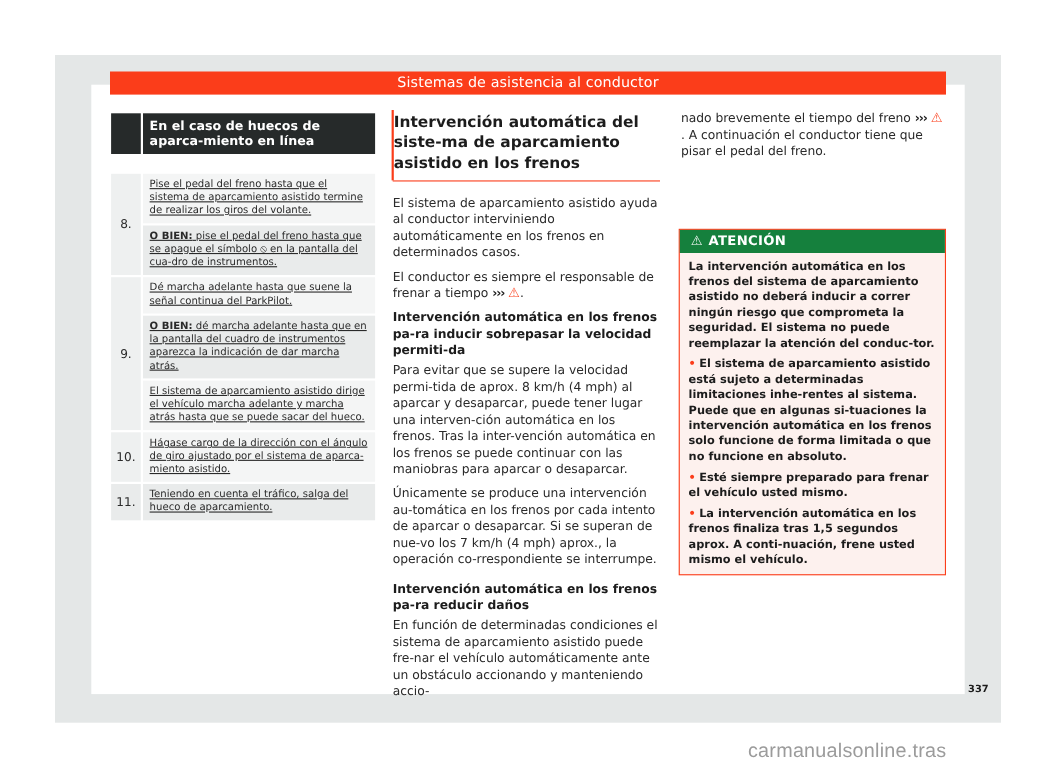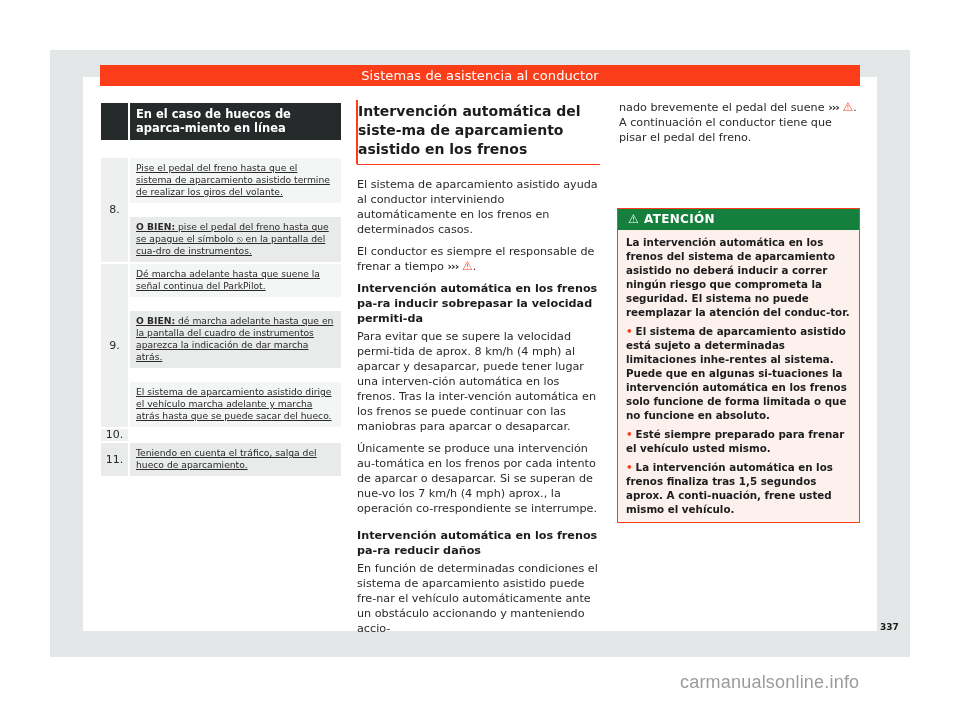--- a/index.html
+++ b/index.html
@@ -15,21 +15,21 @@
     .tbl { position: absolute; left: 101px; top: 103px; width: 240px; font-size: 9.2px; line-height: 12px; color: #2a2a2a; }
     .tbl-head { display: flex; height: 37px; margin-bottom: 18px; }
     .tbl-head .num { width: 27px; background: #262a2a; margin-right: 2px; }
     .tbl-head .title { flex: 1; background: #262a2a; color: #ffffff; font-size: 11.5px; line-height: 14px; font-weight: bold; padding: 4px 6px; }
     .tbl-row { display: flex; margin-bottom: 2px; }
     .tbl-row .num { width: 27px; margin-right: 2px; background: #eef0f0; display: flex; align-items: center; justify-content: center; font-size: 11px; }
     .tbl-row .cells { flex: 1; display: flex; flex-direction: column; text-decoration: underline; }
     .cell { padding: 4px 6px 5px 6px; }
     .cell.light { background: #f4f5f5; }
     .cell.gray { background: #e9ebeb; }
-    .cell + .cell { margin-top: 14px; }
+    .cell + .cell { margin-top: 2px; }
     .cell b { font-weight: bold; }
 
     
     .mid { position: absolute; left: 357px; top: 100px; width: 243px; font-size: 11.2px; line-height: 15px; color: #2a2a2a; }
     .sec-title { border-left: 2px solid #fb3d1a; padding-top: 2px; padding-bottom: 5px; font-size: 14px; line-height: 19px; font-weight: bold; color: #1c1c1c; margin-left: -1px; }
     .sec-title-rule { height: 1px; background: #fb3d1a; margin-left: 0; width: 243px; margin-bottom: 12px; }
     .p { margin-bottom: 7px; }
     .sub { font-weight: bold; margin-top: 6px; margin-bottom: 3px; color: #1c1c1c; }
     .warn-ref { color: #1c1c1c; font-weight: bold; letter-spacing: -1px; }
     .tri { display: inline-block; color: #fb3d1a; font-size: 12px; line-height: 12px; }
@@ -73,20 +73,21 @@
     <div class="cells">
       <div class="cell light"><span>Dé marcha adelante hasta que suene la señal continua del ParkPilot.</span></div>
       <div class="cell gray"><b>O BIEN:</b><span> dé marcha adelante hasta que en la pantalla del cuadro de instrumentos aparezca la indicación de dar marcha atrás.</span></div>
       <div class="cell light"><span>El sistema de aparcamiento asistido dirige el vehículo marcha adelante y marcha atrás hasta que se puede sacar del hueco.</span></div>
     </div>
   </div>
 
   <div class="tbl-row">
     <div class="num">10.</div>
     <div class="cells">
+      <div class="cell light"><span>Hágase cargo de la dirección con el ángulo de giro ajustado por el sistema de aparca-miento asistido.</span></div>
     </div>
   </div>
 
   <div class="tbl-row">
     <div class="num" style="background:#e9ebeb">11.</div>
     <div class="cells">
       <div class="cell gray"><span>Teniendo en cuenta el tráfico, salga del hueco de aparcamiento.</span></div>
     </div>
   </div>
 </div>
@@ -97,29 +98,29 @@
   <div class="p">El sistema de aparcamiento asistido ayuda al conductor interviniendo automáticamente en los frenos en determinados casos.</div>
   <div class="p"><span>El conductor es siempre el responsable de frenar a tiempo </span><span class="warn-ref">›››</span> <span class="tri">⚠</span><span>.</span></div>
   <div class="sub">Intervención automática en los frenos pa-ra inducir sobrepasar la velocidad permiti-da</div>
   <div class="p">Para evitar que se supere la velocidad permi-tida de aprox. 8 km/h (4 mph) al aparcar y desaparcar, puede tener lugar una interven-ción automática en los frenos. Tras la inter-vención automática en los frenos se puede continuar con las maniobras para aparcar o desaparcar.</div>
   <div class="p">Únicamente se produce una intervención au-tomática en los frenos por cada intento de aparcar o desaparcar. Si se superan de nue-vo los 7 km/h (4 mph) aprox., la operación co-rrespondiente se interrumpe.</div>
   <div class="sub" style="margin-top:12px">Intervención automática en los frenos pa-ra reducir daños</div>
   <div class="p">En función de determinadas condiciones el sistema de aparcamiento asistido puede fre-nar el vehículo automáticamente ante un obstáculo accionando y manteniendo accio-</div>
 </div>
 
 <div class="right">
-  <div class="p"><span>nado brevemente el pedal del suene </span><span class="warn-ref">›››</span> <span class="tri">⚠</span><span>. A continuación el conductor tiene que pisar el pedal del freno.</span></div>
+  <div class="p"><span>nado brevemente el tiempo del freno </span><span class="warn-ref">›››</span> <span class="tri">⚠</span><span>. A continuación el conductor tiene que pisar el pedal del freno.</span></div>
 </div>
 
 <div class="warn-box">
   <div class="warn-head">
     <span class="wtri">⚠</span><span>ATENCIÓN</span>
   </div>
   <div class="warn-body">
     <div class="wp">La intervención automática en los frenos del sistema de aparcamiento asistido no deberá inducir a correr ningún riesgo que comprometa la seguridad. El sistema no puede reemplazar la atención del conduc-tor.</div>
     <div class="wp"><span class="bullet">•</span><span>El sistema de aparcamiento asistido está sujeto a determinadas limitaciones inhe-rentes al sistema. Puede que en algunas si-tuaciones la intervención automática en los frenos solo funcione de forma limitada o que no funcione en absoluto.</span></div>
     <div class="wp"><span class="bullet">•</span><span>Esté siempre preparado para frenar el vehículo usted mismo.</span></div>
     <div class="wp" style="margin-bottom:0"><span class="bullet">•</span><span>La intervención automática en los frenos finaliza tras 1,5 segundos aprox. A conti-nuación, frene usted mismo el vehículo.</span></div>
   </div>
 </div>
 
 <div class="page-num">337</div>
-<div class="watermark">carmanualsonline.info</div>
+<div class="watermark">carmanualsonline.tras</div>
 
 </body></html>

